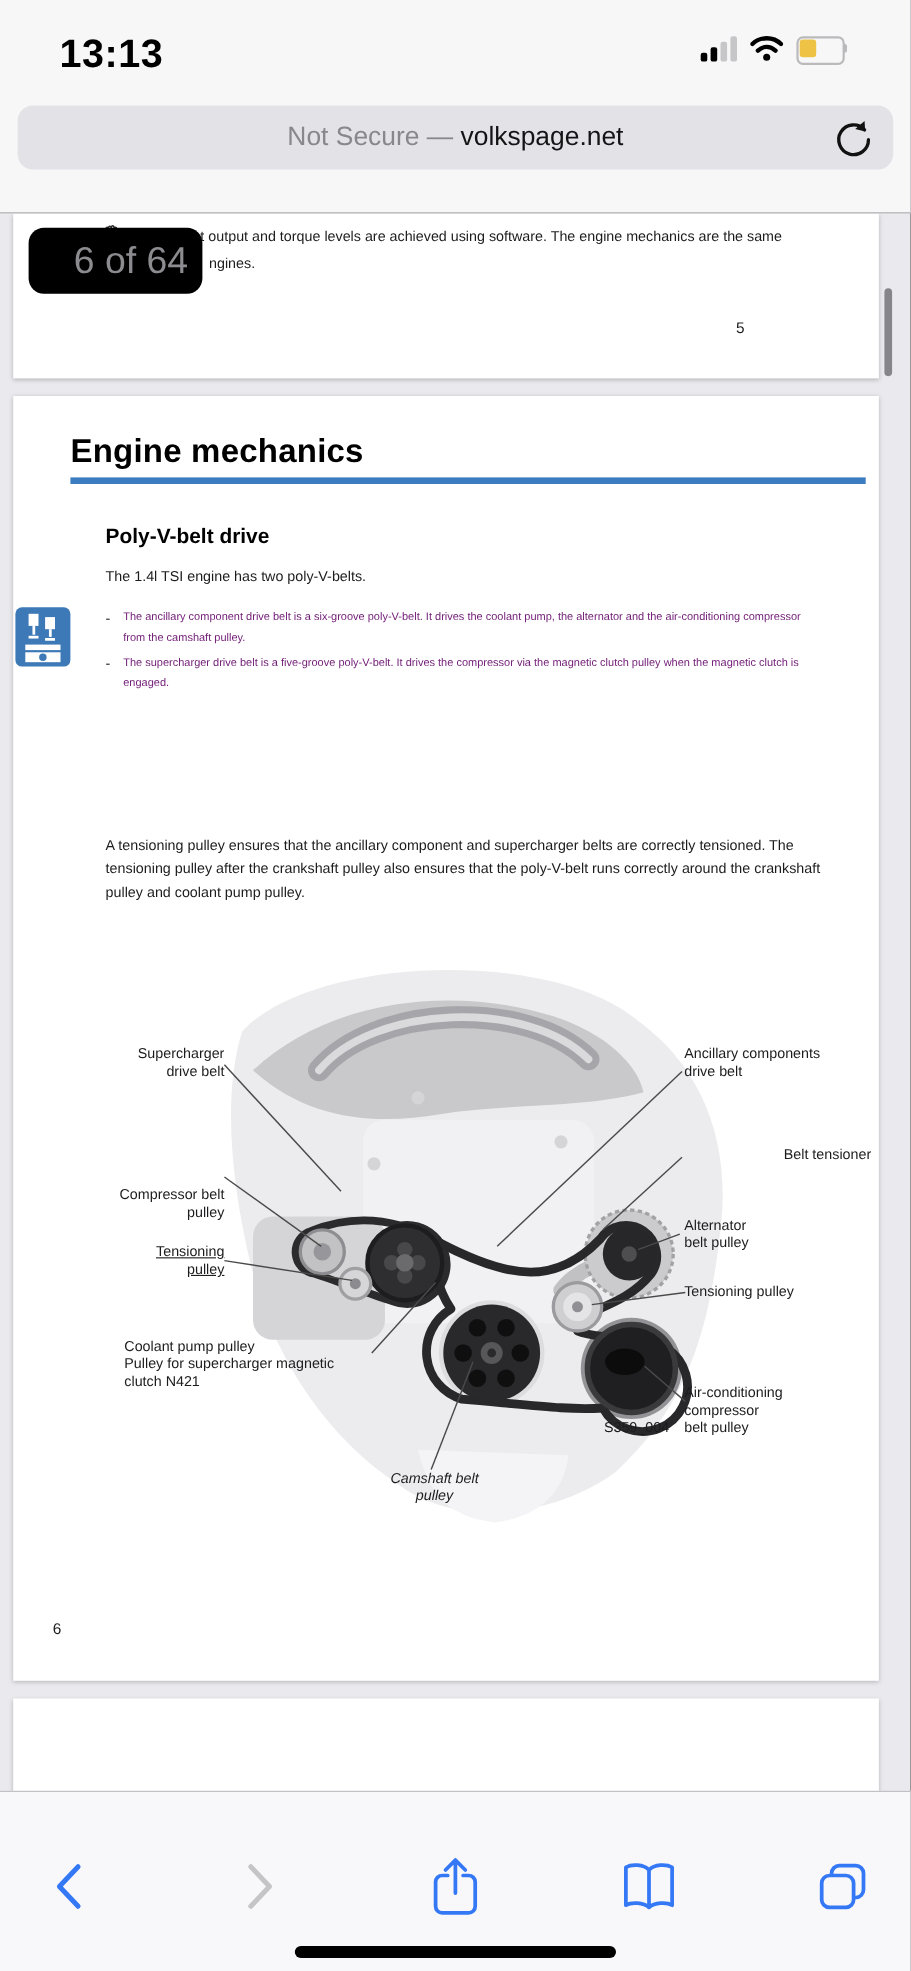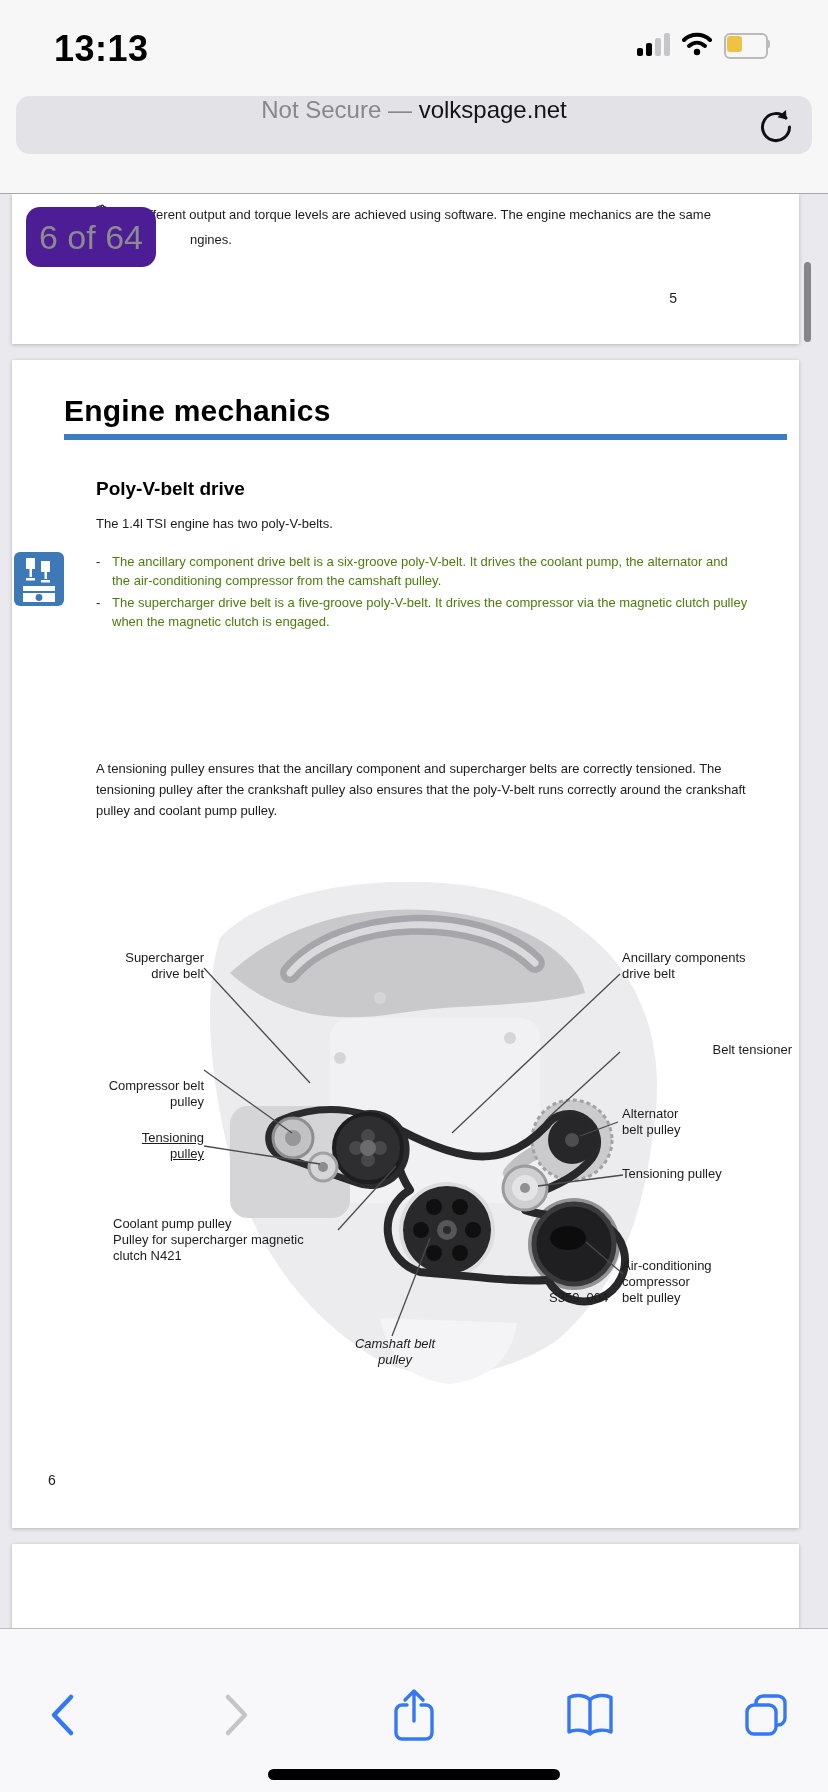--- a/index.html
+++ b/index.html
@@ -14,58 +14,58 @@
   .status-icons{position:absolute;right:58px;top:10px;display:flex;align-items:center;gap:12px;}
   .cell-bars{display:flex;align-items:flex-end;gap:3px;height:24px;}
   .cell-bars i{display:block;width:6px;border-radius:2px;background:#c6c6c8;}
   .cell-bars i.on{background:#000;}
   .battery{position:relative;width:46px;height:22px;}
   .battery .shell{position:absolute;left:0;top:0;width:40px;height:22px;border:2px solid #bababc;border-radius:6px;}
   .battery .nub{position:absolute;right:0;top:7px;width:3px;height:8px;background:#bababc;border-radius:0 2px 2px 0;}
   .battery .charge{position:absolute;left:3px;top:3px;width:15px;height:16px;background:#eec345;border-radius:3px;}
 
   .url-bar{position:absolute;left:16px;top:96px;width:796px;height:58px;background:#e2e2e7;
-           border-radius:14px;display:flex;justify-content:center;}
+           border-radius:14px;display:flex;align-items:center;justify-content:center;}
   .url-text{font-size:24px;}
   .url-text .not-secure{color:#87878c;}
   .url-text .domain{color:#141416;}
   .reload{position:absolute;right:16px;top:9px;width:40px;height:40px;}
 
   
   .content{position:absolute;top:194px;left:0;width:828px;height:1434px;}
   .page{position:absolute;left:12px;width:787px;background:#fff;
         box-shadow:0 1px 4px rgba(0,0,0,.22);}
   .page5{top:0;height:150px;}
   .page6{top:166px;height:1168px;}
   .page7{top:1350px;height:90px;}
 
   .scrollbar-thumb{position:absolute;left:804px;top:68px;width:7px;height:80px;border-radius:4px;background:#86868a;}
 
-  .page-badge{position:absolute;left:26px;top:13px;width:130px;height:60px;background:#4c1d95;
+  .page-badge{position:absolute;left:26px;top:13px;width:130px;height:60px;background:#000000;
               border-radius:14px;color:#8b8b90;font-size:34px;font-weight:500;
-              display:flex;align-items:center;justify-content:center;z-index:5;}
+              display:flex;align-items:center;justify-content:center;z-index:5;padding-left:28px;}
 
   
   .note-row{position:absolute;left:74px;top:8px;width:660px;}
   .note-line1{position:absolute;left:27px;top:4px;width:640px;font-size:13px;color:#1c1c1e;line-height:17px;}
   .note-line2{position:absolute;left:104px;top:30px;font-size:13px;color:#1c1c1e;}
   .hand-icon{position:absolute;left:0;top:0;}
   .pagenum{position:absolute;font-size:14px;color:#1c1c1e;}
   .p5num{right:122px;bottom:38px;}
   .p6num{left:36px;bottom:40px;}
 
   
   .doc-title{position:absolute;left:52px;top:34px;font-size:30px;font-weight:700;color:#000;letter-spacing:.2px;}
   .title-rule{position:absolute;left:52px;top:74px;width:723px;height:6px;background:#3c7cc1;}
   .section-heading{position:absolute;left:84px;top:118px;font-size:19px;font-weight:700;color:#000;}
   .intro{position:absolute;left:84px;top:156px;font-size:13px;color:#1c1c1e;}
   .bullets{position:absolute;left:84px;top:192px;width:652px;}
   .bullet{display:flex;margin-bottom:3px;}
   .bullet .dash{width:16px;flex:none;font-size:13px;color:#1c1c1e;line-height:19px;}
-  .bullet .btxt{font-size:13px;color:#4d7c0f;line-height:19px;}
+  .bullet .btxt{font-size:10px;color:#701a75;line-height:19px;}
   .para{position:absolute;left:84px;top:398px;width:652px;font-size:13px;color:#1c1c1e;line-height:21px;}
   .engine-chip{position:absolute;left:2px;top:192px;width:50px;height:54px;background:#3d79b7;border-radius:6px;}
 
   
   .figure-svg{position:absolute;left:68px;top:518px;}
   .label{position:absolute;font-size:13px;line-height:16px;color:#1c1c1e;white-space:pre-line;}
   .label.b{font-weight:400;}
   .label.r{text-align:right;}
   .label.c{text-align:center;}
   .lab-super{left:68px;top:590px;width:124px;}

